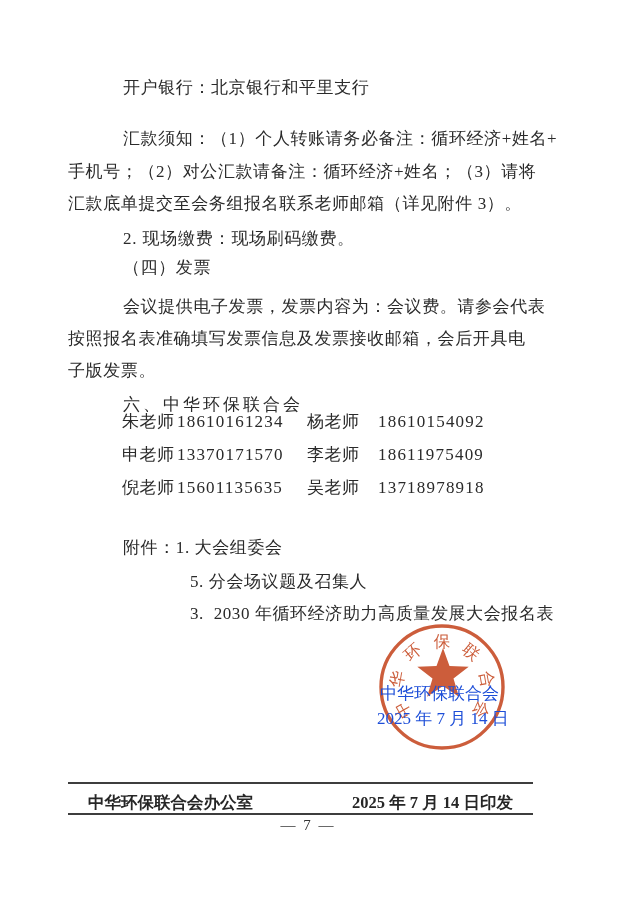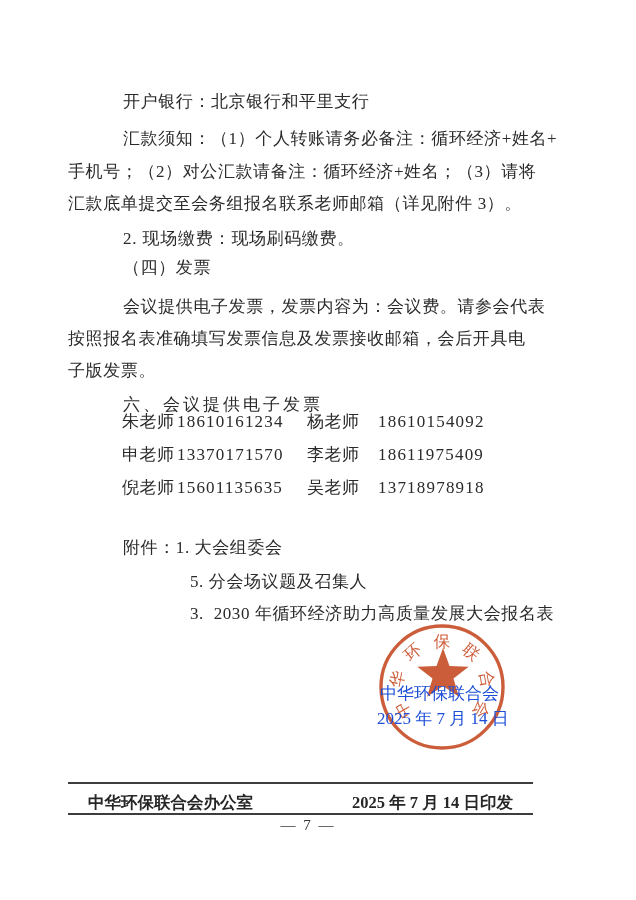--- a/index.html
+++ b/index.html
@@ -25,33 +25,33 @@
   .rule{position:absolute;left:68px;width:465px;height:2px;background:#3d3d3d;}
   .foot-text{position:absolute;font-size:16.5px;white-space:pre;color:#262626;font-weight:bold;}
   .pagenum{position:absolute;left:0;top:817px;width:616px;text-align:center;
     font-size:15px;letter-spacing:2px;color:#333;}
 </style>
 </head>
 <body>
 
 <div class="page">
 
-  <p class="ln" style="top:74px;left:123px">开户银行：北京银行和平里支行</p>
+  <p class="ln" style="top:60px;left:123px">开户银行：北京银行和平里支行</p>
   <p class="ln" style="top:111px;left:123px">汇款须知：（1）个人转账请务必备注：循环经济+姓名+</p>
   <p class="ln" style="top:144px;left:68px">手机号；（2）对公汇款请备注：循环经济+姓名；（3）请将</p>
   <p class="ln" style="top:176px;left:68px">汇款底单提交至会务组报名联系老师邮箱（详见附件 3）。</p>
 
   <p class="ln" style="top:211px;left:123px"><span class="bold-lead">2. 现场缴费：</span><span>现场刷码缴费。</span></p>
 
   <p class="ln" style="top:240px;left:123px">（四）发票</p>
   <p class="ln" style="top:279px;left:123px">会议提供电子发票，发票内容为：会议费。请参会代表</p>
   <p class="ln" style="top:311px;left:68px">按照报名表准确填写发票信息及发票接收邮箱，会后开具电</p>
   <p class="ln" style="top:343px;left:68px">子版发票。</p>
 
-  <p class="ln heading" style="top:377px;left:123px">六、会议提供电子发票</p>
+  <p class="ln heading" style="top:377px;left:123px">六、中华环保联合会</p>
 
   <div class="crow" style="top:411px">
     <span class="cn">朱老师</span>
     <span class="cp">18610161234</span>
     <span class="cn2">杨老师</span>
     <span class="cp2">18610154092</span>
   </div>
   <div class="crow" style="top:444px">
     <span class="cn">申老师</span>
     <span class="cp">13370171570</span>

